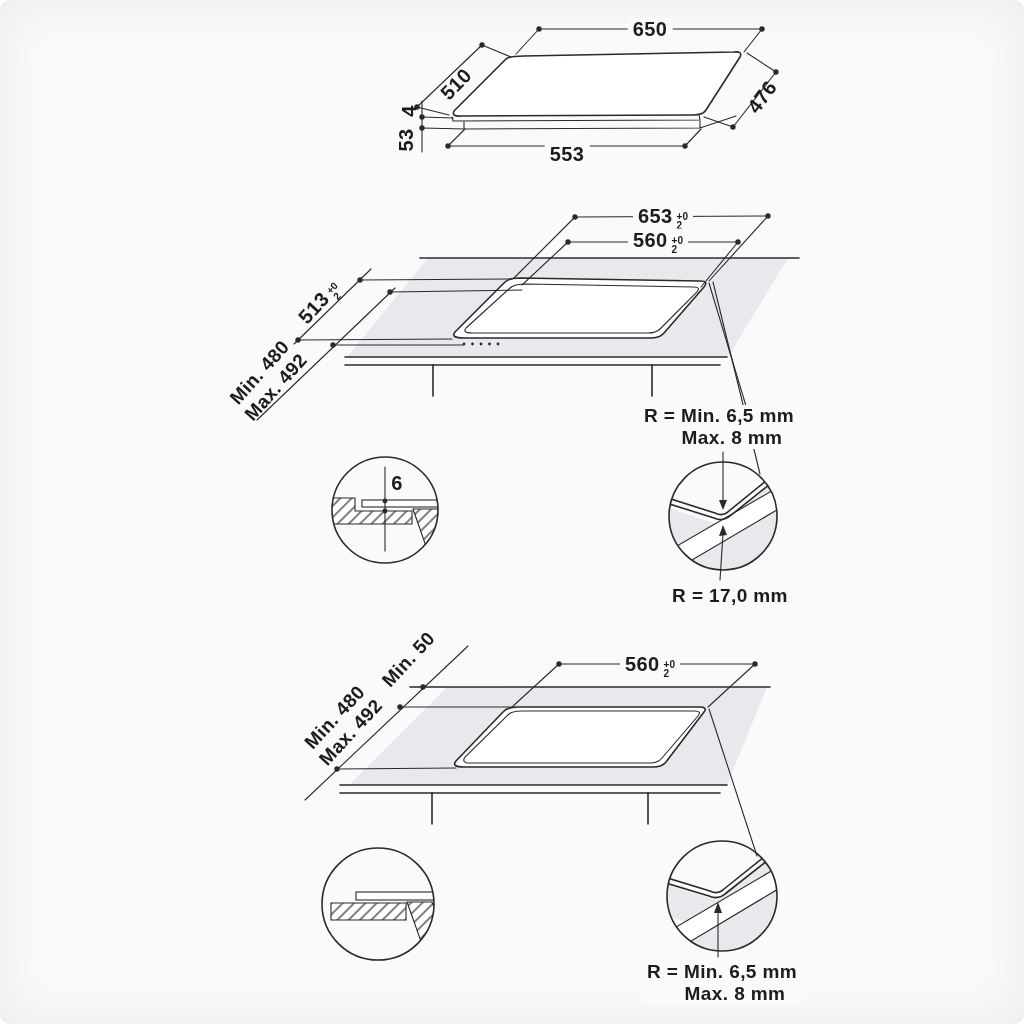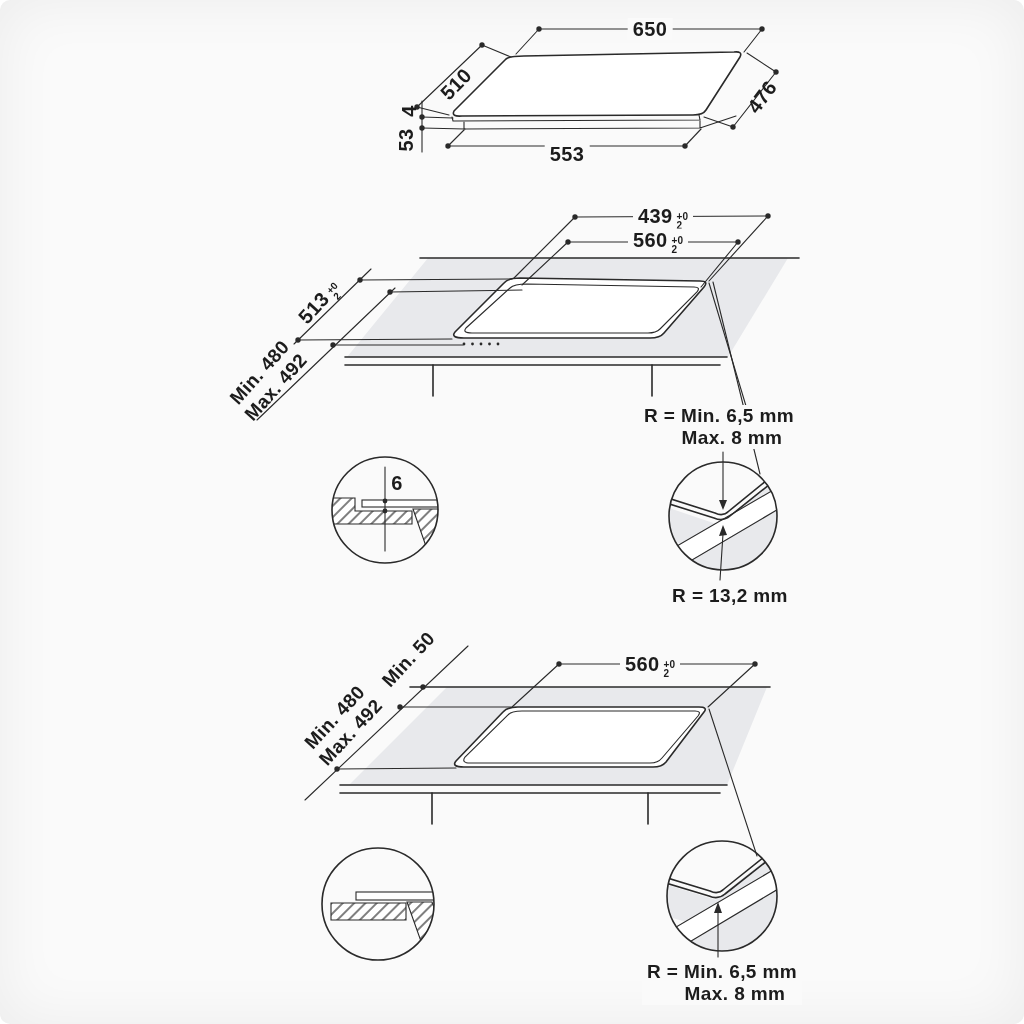--- a/index.html
+++ b/index.html
@@ -228,42 +228,42 @@
   </g>
 </svg>
 
 <div class="lbl bg" style="left:650px;top:29px"><span>650</span></div>
 <div class="lbl" style="left:456px;top:84px;transform:translate(-50%,-50%) rotate(-46deg)"><span>510</span></div>
 <div class="lbl" style="left:762px;top:97px;transform:translate(-50%,-50%) rotate(-53deg)"><span>476</span></div>
 <div class="lbl" style="left:409px;top:111px;transform:translate(-50%,-50%) rotate(-90deg)"><span>4</span></div>
 <div class="lbl" style="left:406px;top:140px;transform:translate(-50%,-50%) rotate(-90deg)"><span>53</span></div>
 <div class="lbl bg" style="left:567px;top:154px"><span>553</span></div>
 
-<div class="lbl bg" style="left:663px;top:217px"><span>439</span><span class="tol">
+<div class="lbl bg" style="left:663px;top:217px"><span>653</span><span class="tol">
         <span>+0</span>
         <span>2</span>
       </span></div>
 <div class="lbl bg" style="left:658px;top:241px"><span>560</span><span class="tol">
         <span>+0</span>
         <span>2</span>
       </span></div>
 <div class="lbl" style="left:320px;top:303px;transform:translate(-50%,-50%) rotate(-48deg)"><span>513</span><span class="tol">
         <span>+0</span>
         <span>2</span>
       </span></div>
 <div class="lbl sm" style="left:268px;top:380px;transform:translate(-50%,-50%) rotate(-48deg)">
   <span class="l">Min. 480</span>
   <span class="l">Max. 492</span>
 </div>
 <div class="lbl" style="left:397px;top:483px"><span>6</span></div>
 <div class="lbl sm bg" style="left:719px;top:427px">
   <span class="l">R = Min. 6,5 mm</span>
   <span class="l" style="margin-left:26px">Max. 8 mm</span>
 </div>
-<div class="lbl sm bg" style="left:730px;top:596px"><span>R = 13,2 mm</span></div>
+<div class="lbl sm bg" style="left:730px;top:596px"><span>R = 17,0 mm</span></div>
 
 <div class="lbl bg" style="left:650px;top:665px"><span>560</span><span class="tol">
         <span>+0</span>
         <span>2</span>
       </span></div>
 <div class="lbl sm" style="left:409px;top:660px;transform:translate(-50%,-50%) rotate(-47deg)"><span>Min. 50</span></div>
 <div class="lbl sm" style="left:343px;top:725px;transform:translate(-50%,-50%) rotate(-47deg)">
   <span class="l">Min. 480</span>
   <span class="l">Max. 492</span>
 </div>

